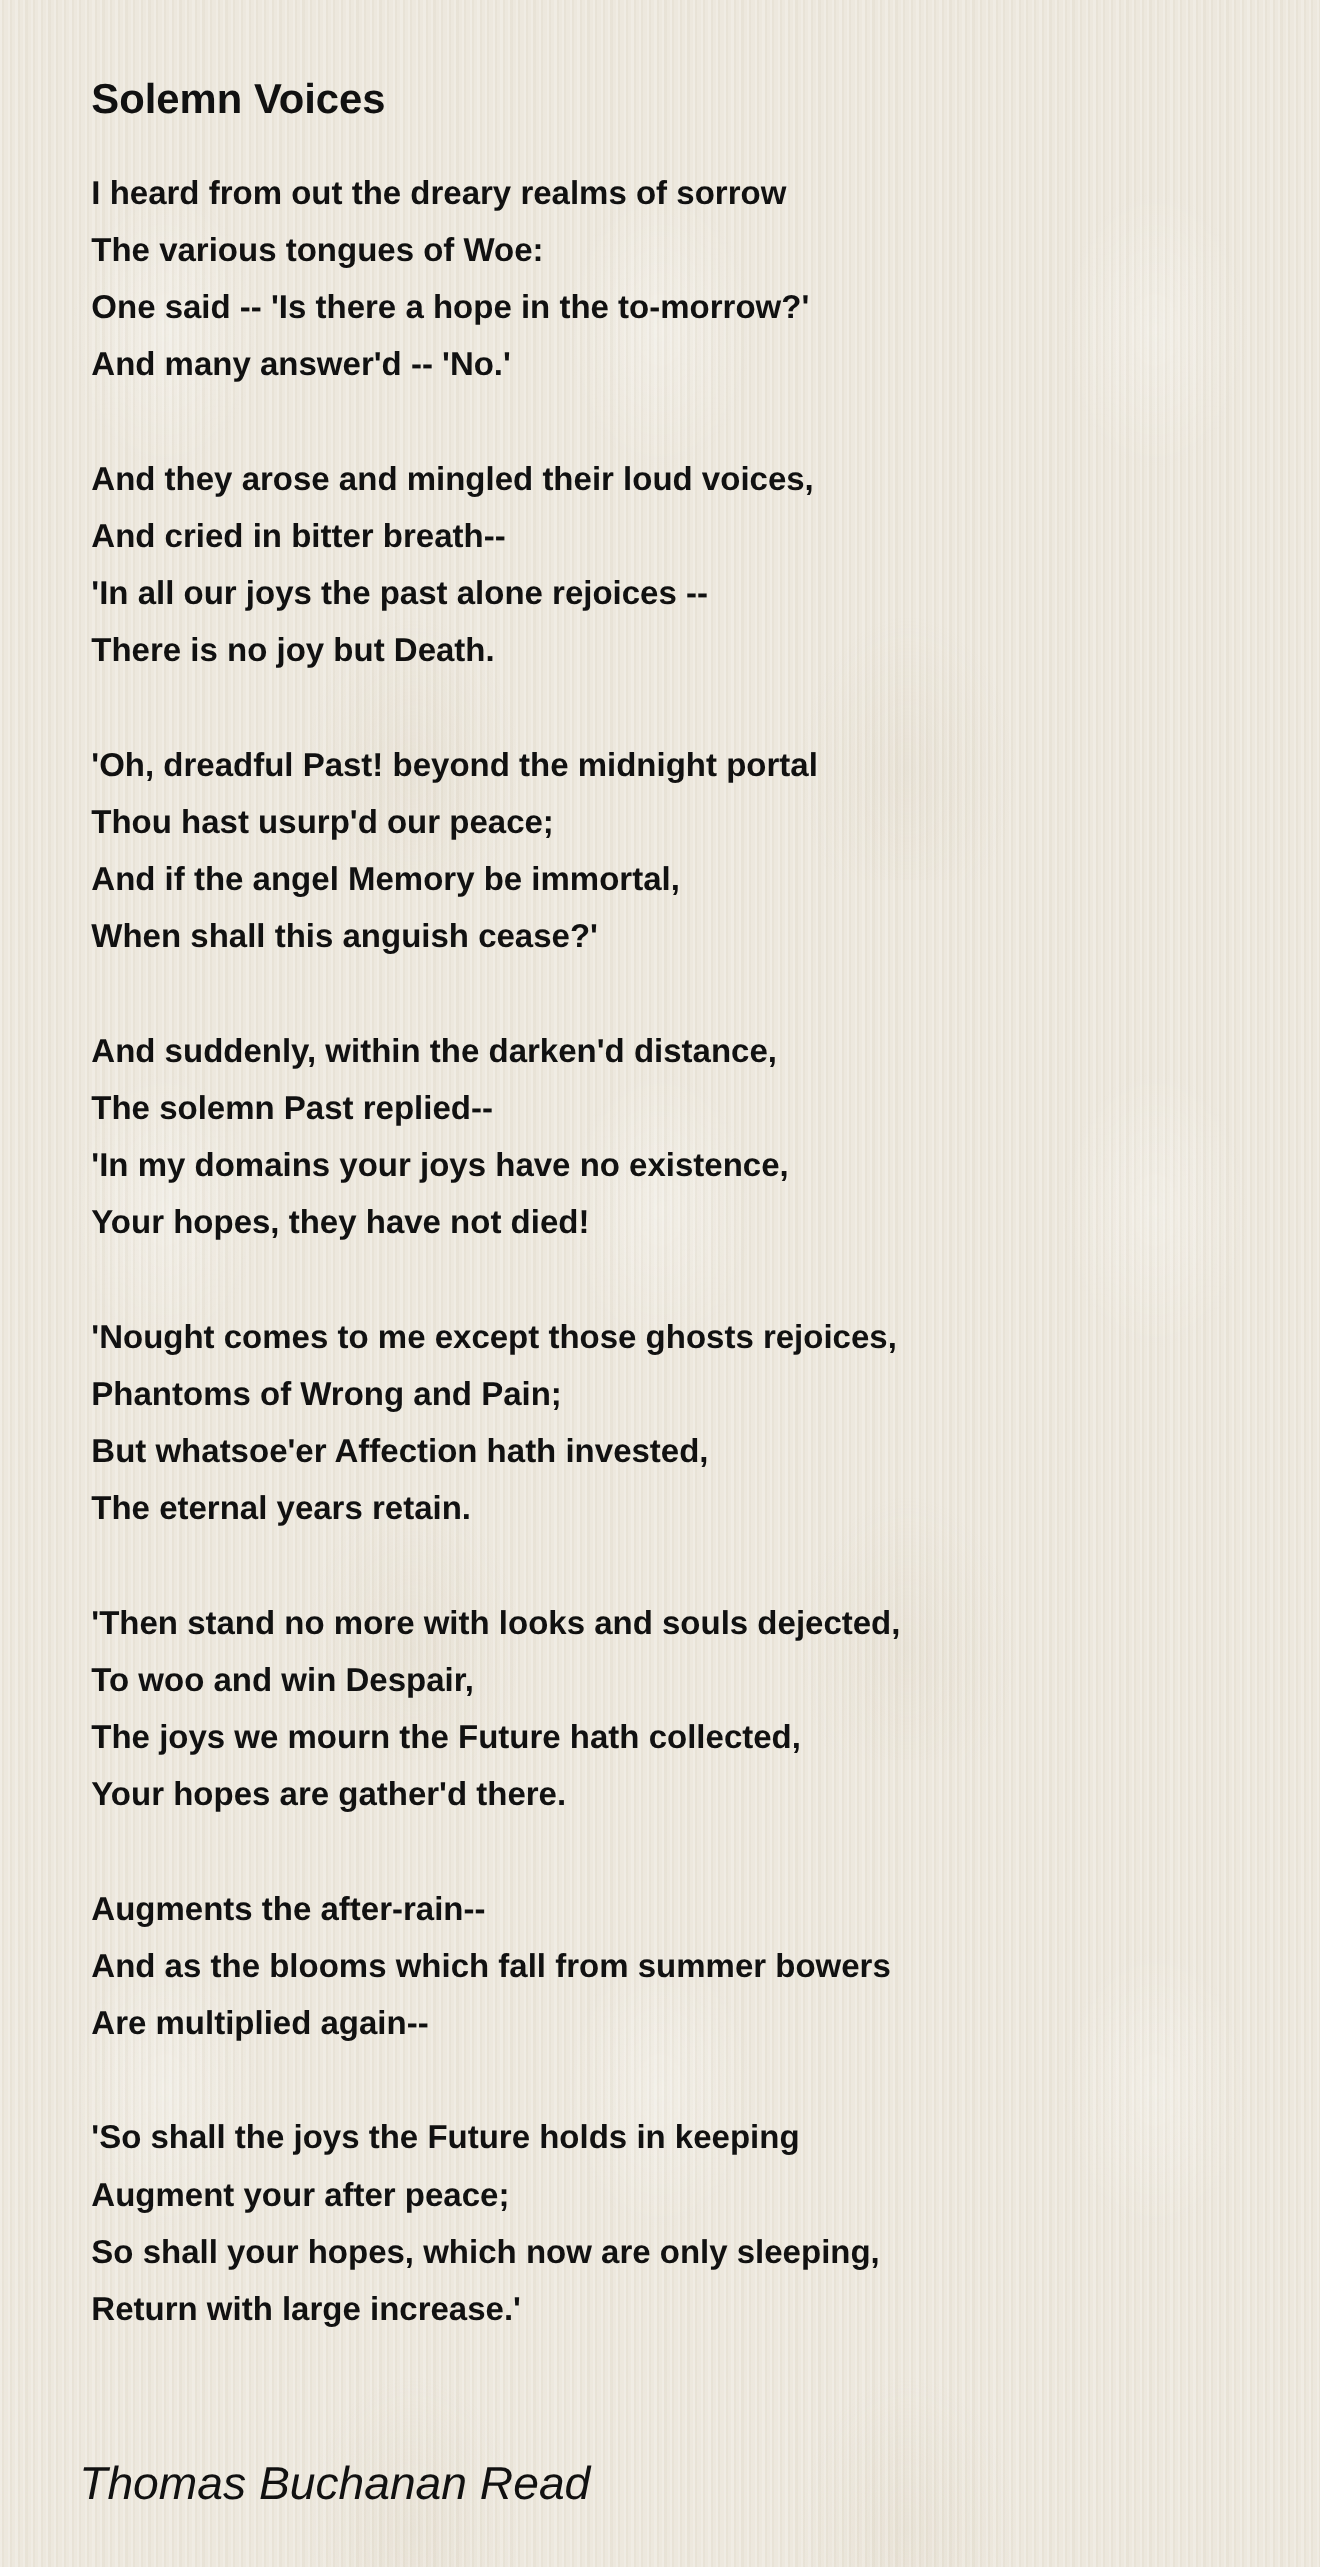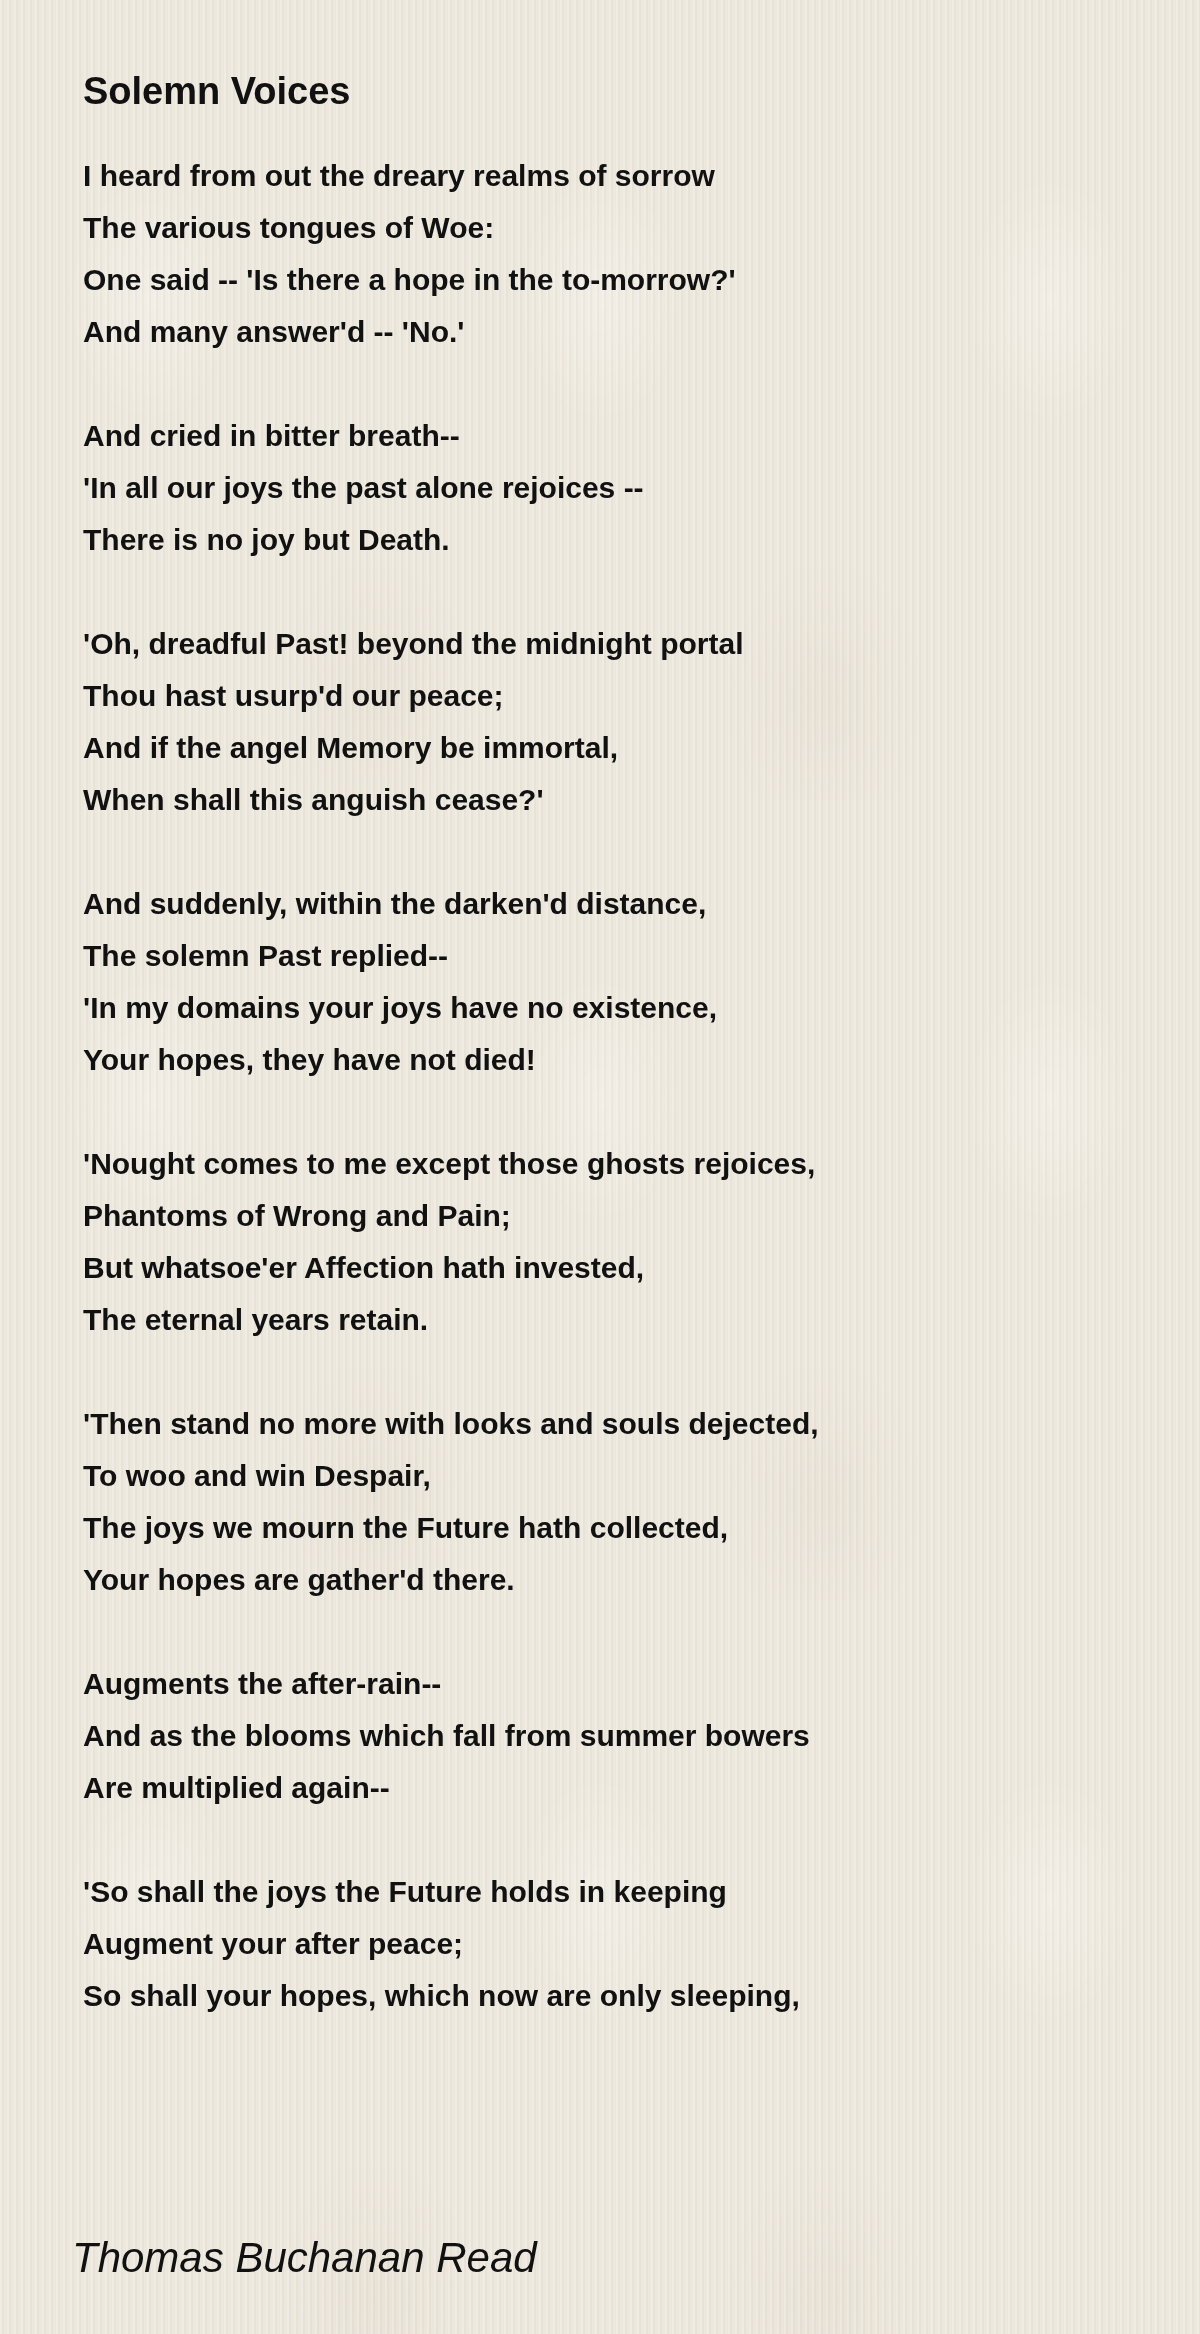--- a/index.html
+++ b/index.html
@@ -80,20 +80,21 @@
   <h1 class="poem-title">Solemn Voices</h1>
 
   <div class="poem-body">
     <div class="stanza">
       <span class="poem-line">I heard from out the dreary realms of sorrow</span>
       <span class="poem-line">The various tongues of Woe:</span>
       <span class="poem-line">One said -- 'Is there a hope in the to-morrow?'</span>
       <span class="poem-line">And many answer'd -- 'No.'</span>
     </div>
     <div class="stanza">
+      <span class="poem-line">And they arose and mingled their loud voices,</span>
       <span class="poem-line">And cried in bitter breath--</span>
       <span class="poem-line">'In all our joys the past alone rejoices --</span>
       <span class="poem-line">There is no joy but Death.</span>
     </div>
     <div class="stanza">
       <span class="poem-line">'Oh, dreadful Past! beyond the midnight portal</span>
       <span class="poem-line">Thou hast usurp'd our peace;</span>
       <span class="poem-line">And if the angel Memory be immortal,</span>
       <span class="poem-line">When shall this anguish cease?'</span>
     </div>
@@ -117,17 +118,18 @@
     </div>
     <div class="stanza">
       <span class="poem-line">Augments the after-rain--</span>
       <span class="poem-line">And as the blooms which fall from summer bowers</span>
       <span class="poem-line">Are multiplied again--</span>
     </div>
     <div class="stanza">
       <span class="poem-line">'So shall the joys the Future holds in keeping</span>
       <span class="poem-line">Augment your after peace;</span>
       <span class="poem-line">So shall your hopes, which now are only sleeping,</span>
+      <span class="poem-line">Return with large increase.'</span>
     </div>
   </div>
 
   <div class="poem-author">Thomas Buchanan Read</div>
 </div>
 
 </body></html>

